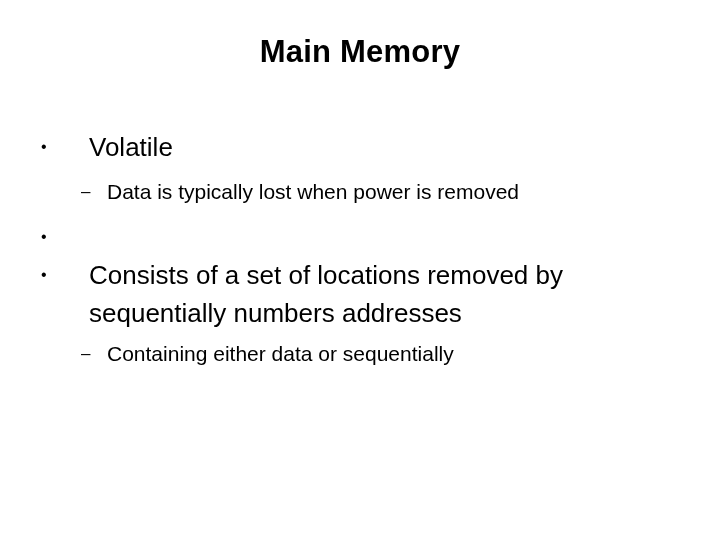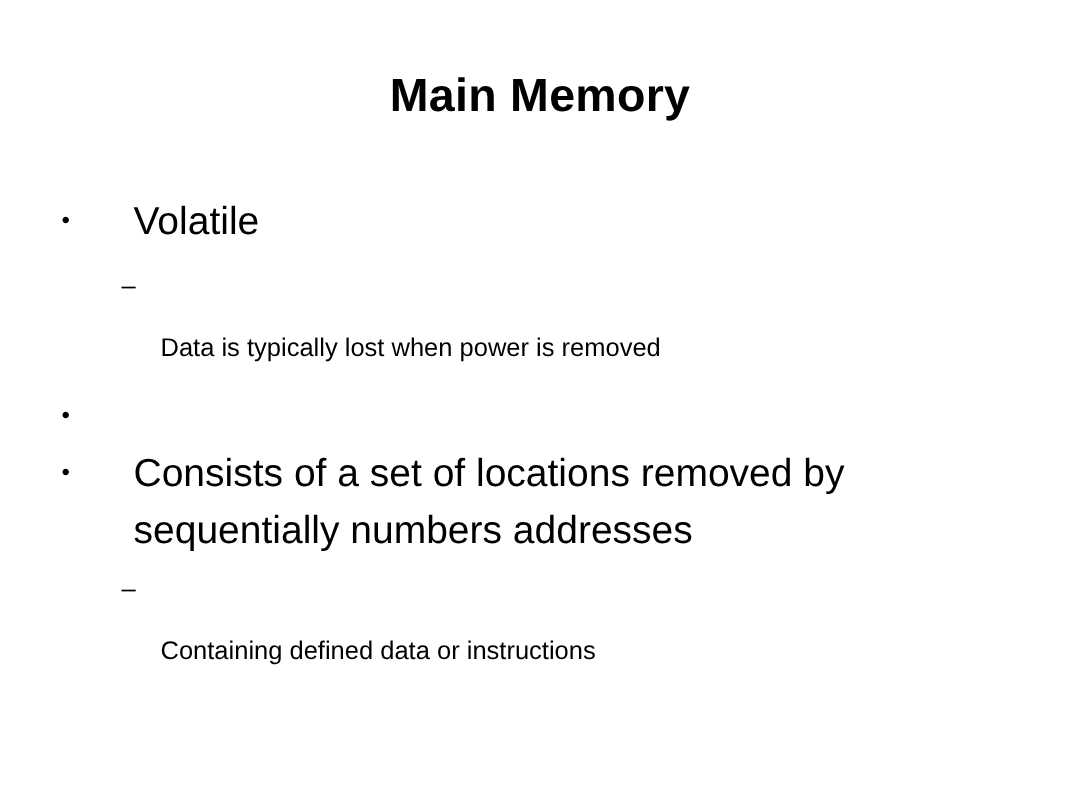--- a/index.html
+++ b/index.html
@@ -19,21 +19,21 @@
   .slide {
     position: absolute;
     inset: 0;
     background: #ffffff;
   }
 
   
   .slide-title {
     position: absolute;
     left: 0;
-    top: 44px;
+    top: 32px;
     width: 720px;
     text-align: center;
     font-size: 31px;
     font-weight: bold;
     line-height: 40px;
     letter-spacing: 0.2px;
     color: #000000;
     white-space: nowrap;
   }
 
@@ -80,25 +80,24 @@
     width: 30px;
     flex: 0 0 30px;
     font-size: 21px;
     line-height: 32px;
     text-align: left;
     padding-left: 4px;
     box-sizing: border-box;
     color: #000000;
   }
   .bullet.level2 > .bullet-text {
-    font-size: 17px;
+    font-size: 21px;
     line-height: 32px;
     color: #000000;
     max-width: 560px;
-    margin-top: 40px;
   }
 
   .spacer-sm { height: 10px; }
   .spacer-xs { height: 6px; }
 
   .dot-glyph {
     display: inline-block;
     position: relative;
     top: -4px;
     font-size: 16px;
@@ -151,17 +150,17 @@
       </span>
       <span class="bullet-text">Consists of a set of locations removed by sequentially numbers addresses</span>
     </div>
 
     <div class="spacer-xs"></div>
 
     <div class="bullet level2">
       <span class="marker">
         <span class="dash-glyph">–</span>
       </span>
-      <span class="bullet-text">Containing defined data or instructions</span>
+      <span class="bullet-text">Containing either data or sequentially</span>
     </div>
 
   </div>
 </div>
 
 </body></html>

